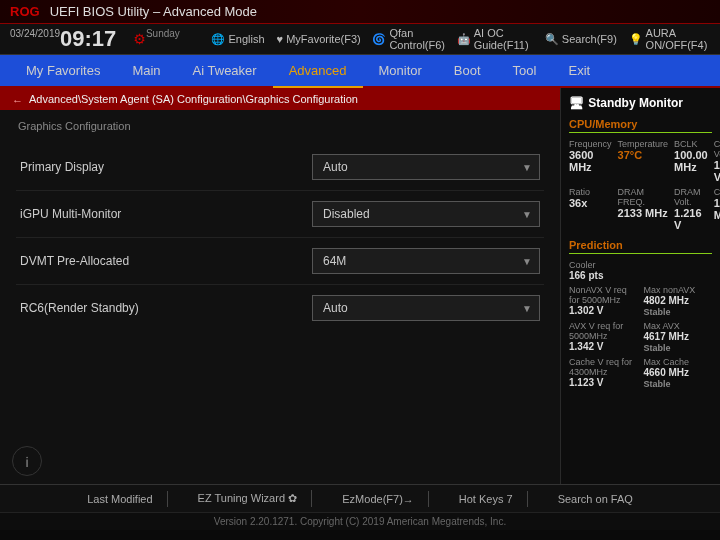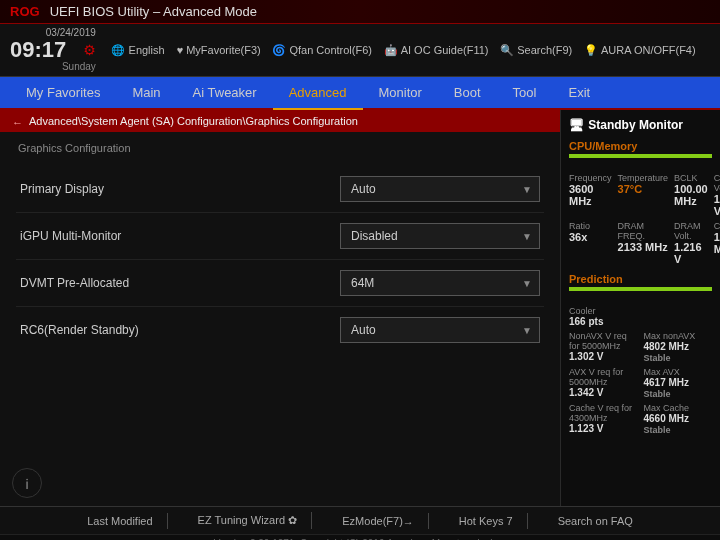--- a/index.html
+++ b/index.html
@@ -38,26 +38,25 @@
       background: #111;
       border-bottom: 1px solid #333;
       padding: 3px 10px;
       display: flex;
       align-items: center;
       gap: 12px;
       font-size: 11px;
     }
     #datetime {
       display: flex;
-      flex-direction: column;
+      flex-direction: row;
       line-height: 1.2;
       color: #aaa;
       font-size: 10px;
-      margin-right: 4px;
-      align-items: flex-end;
+      margin-right: 20px;
     }
     #datetime .time {
       font-size: 22px;
       color: #ddd;
       font-weight: bold;
       line-height: 1;
     }
     .info-item {
       color: #bbb;
       font-size: 11px;
@@ -131,21 +130,21 @@
       border-bottom: 1px solid #222;
     }
     .config-row:last-child { border-bottom: none; }
     .config-label {
       flex: 1;
       color: #ccc;
       font-size: 12px;
     }
     .select-wrapper {
       position: relative;
-      width: 200px;
+      width: 228px;
     }
     .select-wrapper select {
       width: 100%;
       background: #1c1c1c;
       border: 1px solid #555;
       color: #ccc;
       padding: 5px 28px 5px 10px;
       font-size: 12px;
       appearance: none;
       -webkit-appearance: none;
@@ -193,22 +192,22 @@
       font-weight: bold;
       margin-bottom: 8px;
       display: flex;
       align-items: center;
       gap: 4px;
     }
     .hw-section-title {
       color: #cc6600;
       font-size: 11px;
       font-weight: bold;
-      margin: 4px 0 15px 0;
-      border-bottom: 4px solid #84cc16;
+      margin: 4px 0 6px 0;
+      border-bottom: 1px solid #84cc16;
       padding-bottom: 2px;
     }
     .hw-grid {
       display: grid;
       grid-template-columns: 1fr 1fr 1fr 1fr;
       gap: 4px 6px;
       margin-bottom: 8px;
     }
     .hw-item { }
     .hw-item-label { color: #888; font-size: 9px; }

